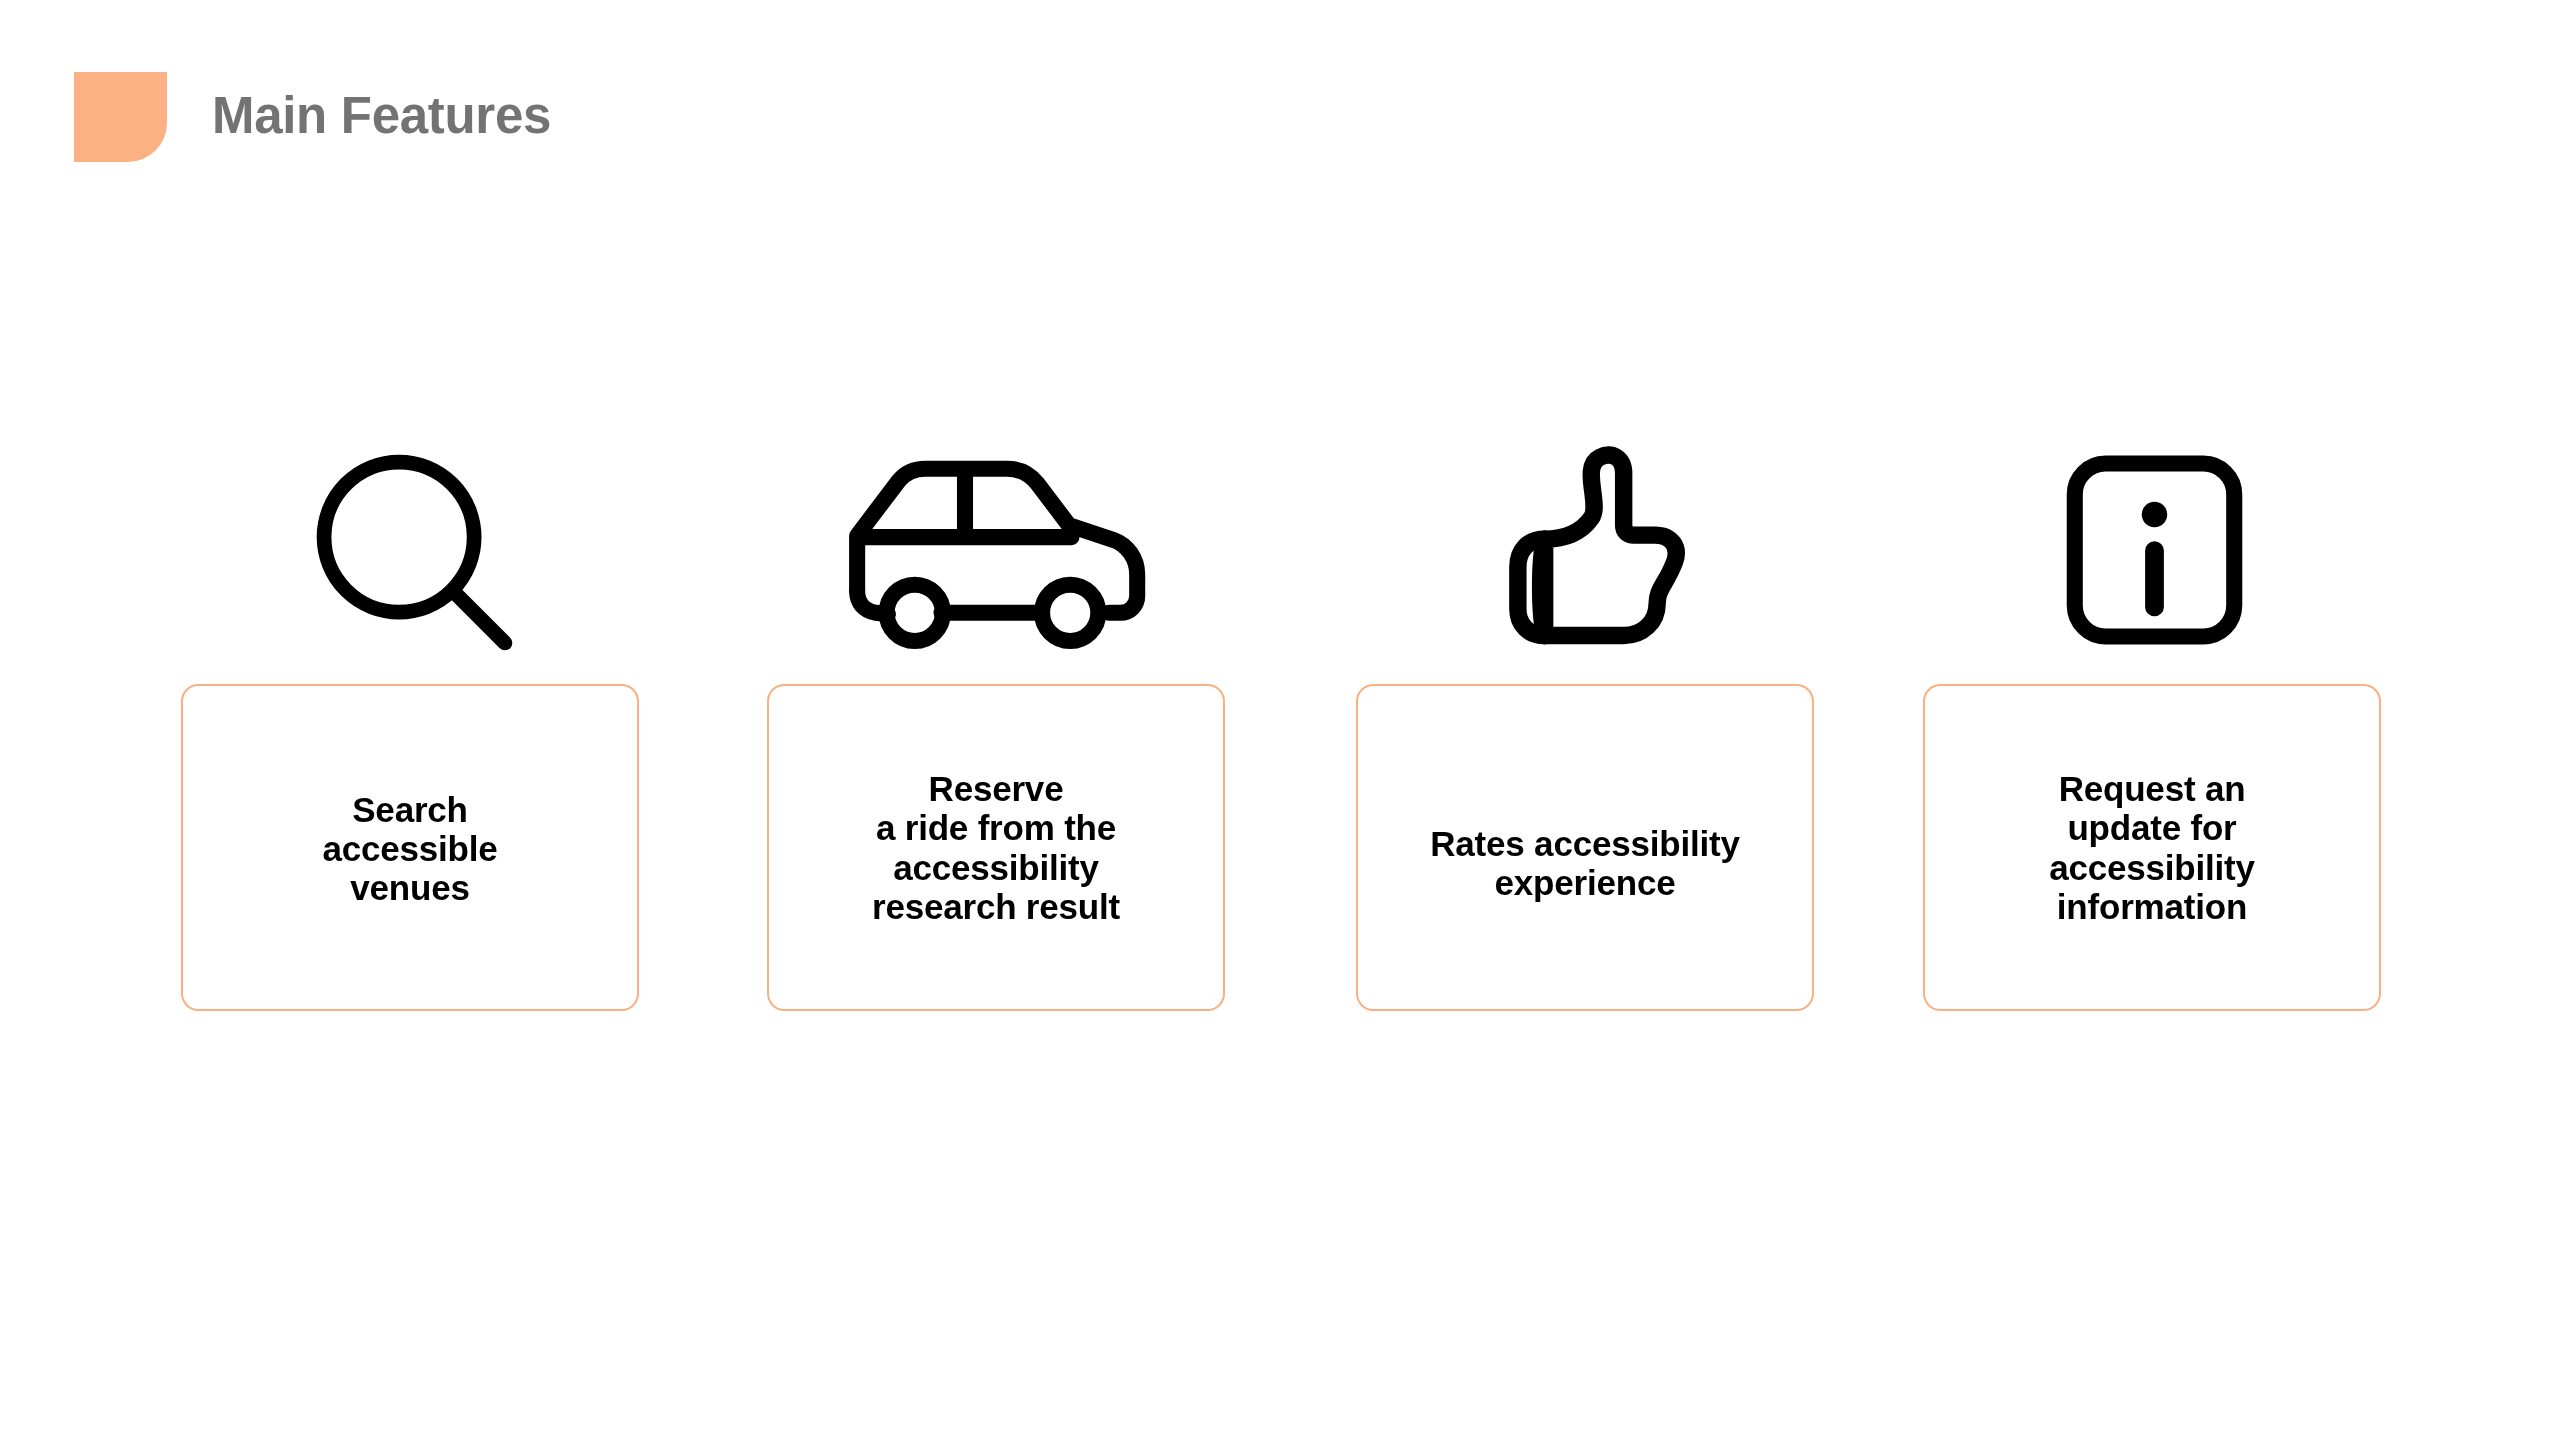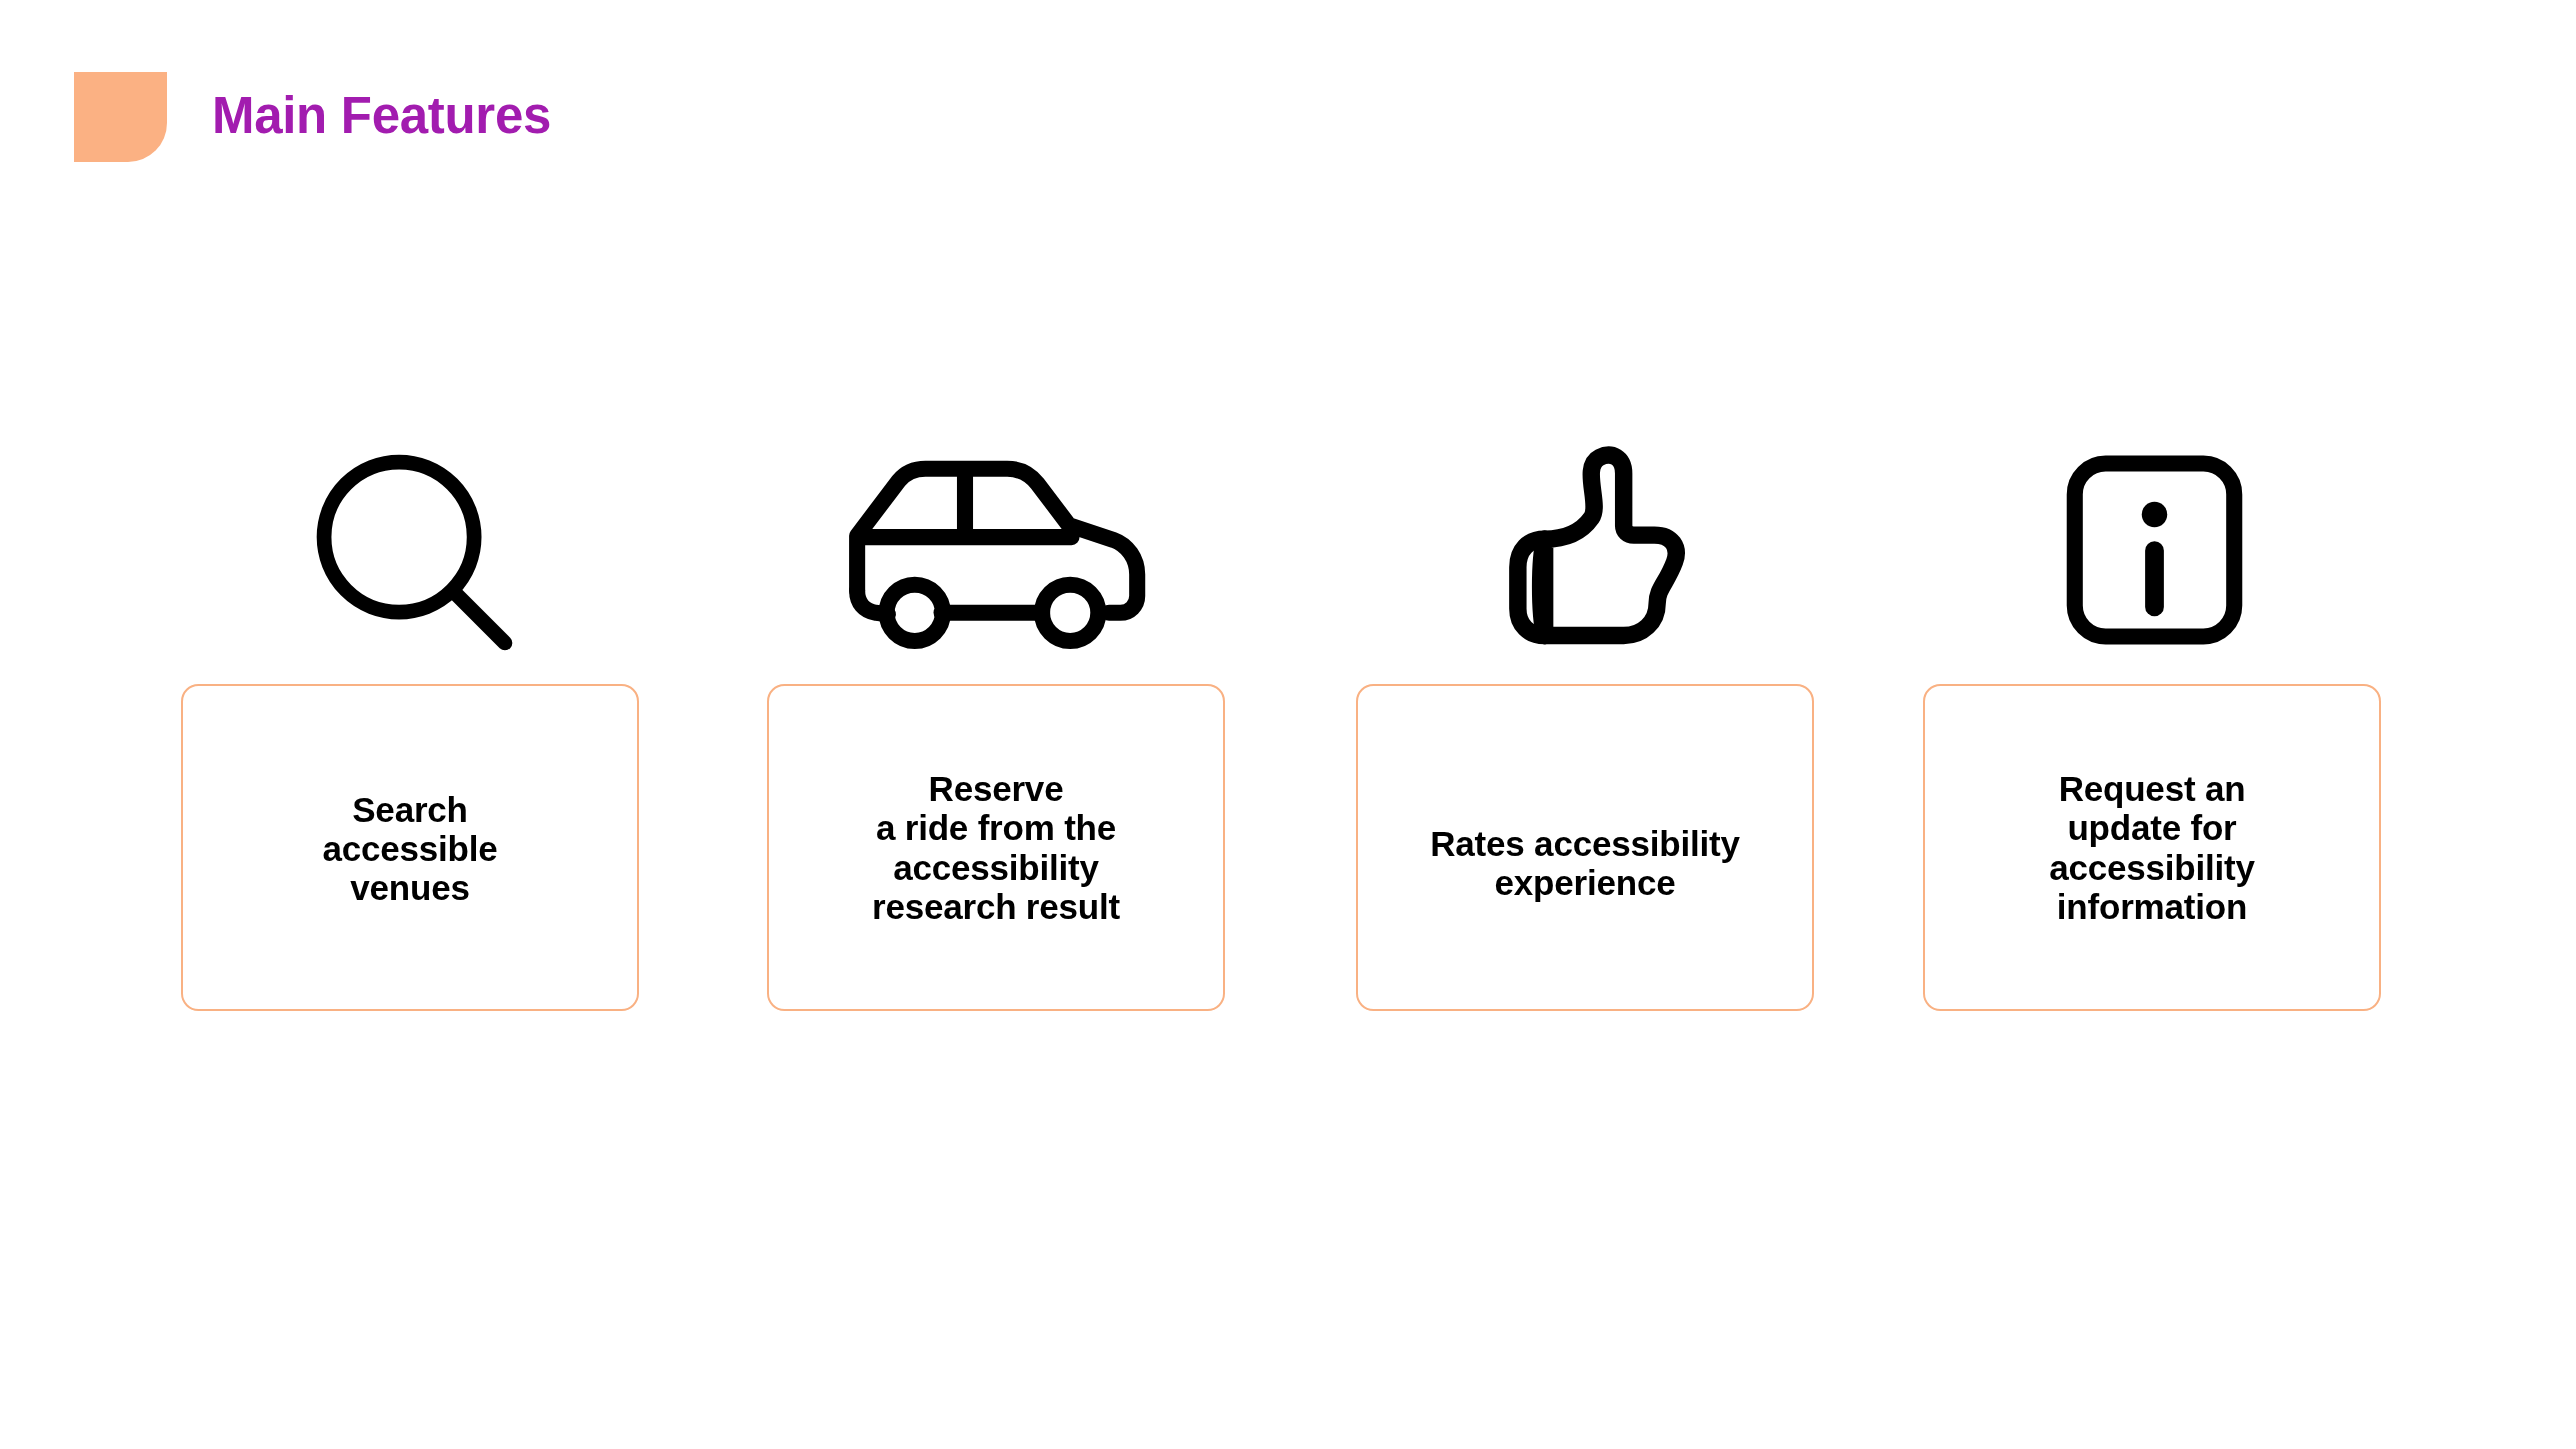--- a/index.html
+++ b/index.html
@@ -34,21 +34,21 @@
   }
   #page-title {
     position: absolute;
     left: 212px;
     top: 72px;
     height: 87px;
     line-height: 87px;
     font-size: 51px;
     font-weight: bold;
     letter-spacing: -0.3px;
-    color: #a21caf;
+    color: #737373;
     white-space: nowrap;
   }
 
   
   #features-row {
     position: absolute;
     left: 0;
     top: 0;
     width: 2576px;
     height: 1449px;

